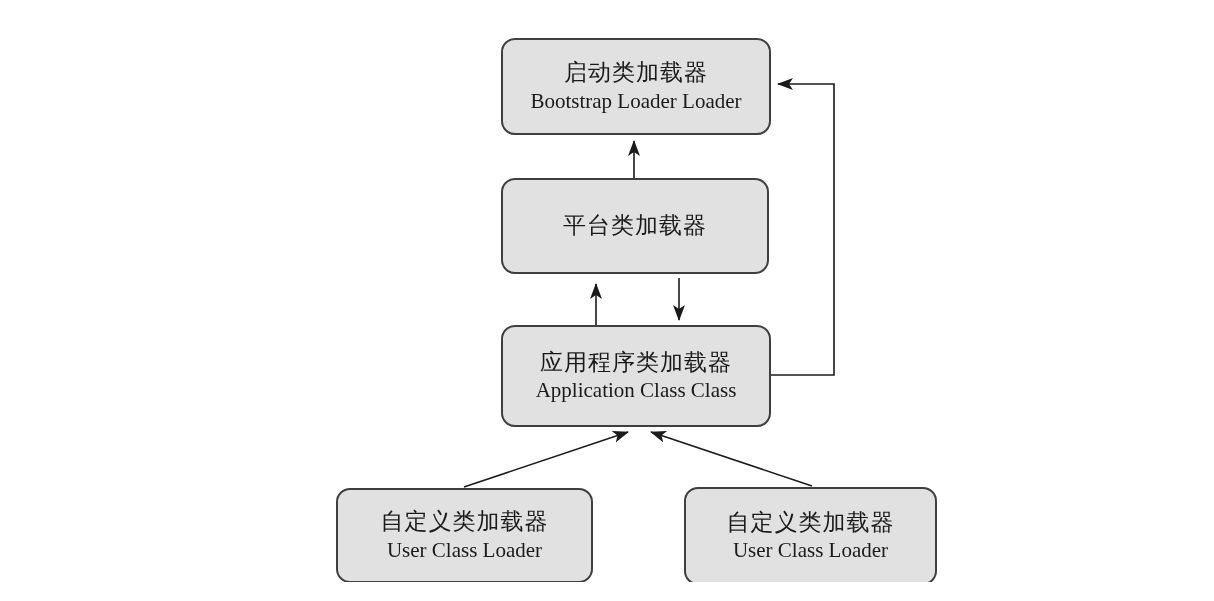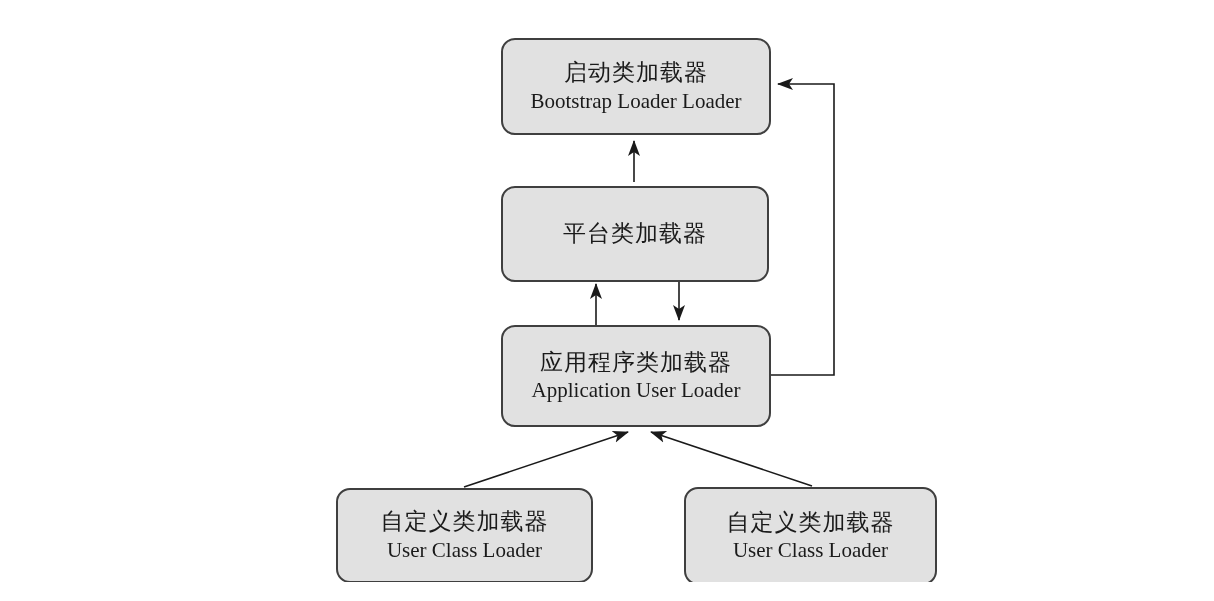--- a/index.html
+++ b/index.html
@@ -74,27 +74,27 @@
     <path class="edge" d="M 801 486 L 640 432" marker-end="url(#arrow)"></path>
 
     <path class="edge" d="M 760 375 L 823 375 L 823 84 L 767 84" marker-end="url(#arrow)"></path>
   </svg>
 
   <div class="node" style="left:490px; top:38px; width:270px; height:97px;">
     <span class="zh">启动类加载器</span>
     <span class="en">Bootstrap Loader Loader</span>
   </div>
 
-  <div class="node" style="left:490px; top:186px; width:268px; height:96px;">
+  <div class="node" style="left:490px; top:178px; width:268px; height:96px;">
     <span class="zh">平台类加载器</span>
   </div>
 
   <div class="node" style="left:490px; top:325px; width:270px; height:102px;">
     <span class="zh">应用程序类加载器</span>
-    <span class="en">Application User Loader</span>
+    <span class="en">Application Class Class</span>
   </div>
 
   <div class="node" style="left:325px; top:488px; width:257px; height:95px;">
     <span class="zh">自定义类加载器</span>
     <span class="en">User Class Loader</span>
   </div>
 
   <div class="node" style="left:673px; top:487px; width:253px; height:98px;">
     <span class="zh">自定义类加载器</span>
     <span class="en">User Class Loader</span>

